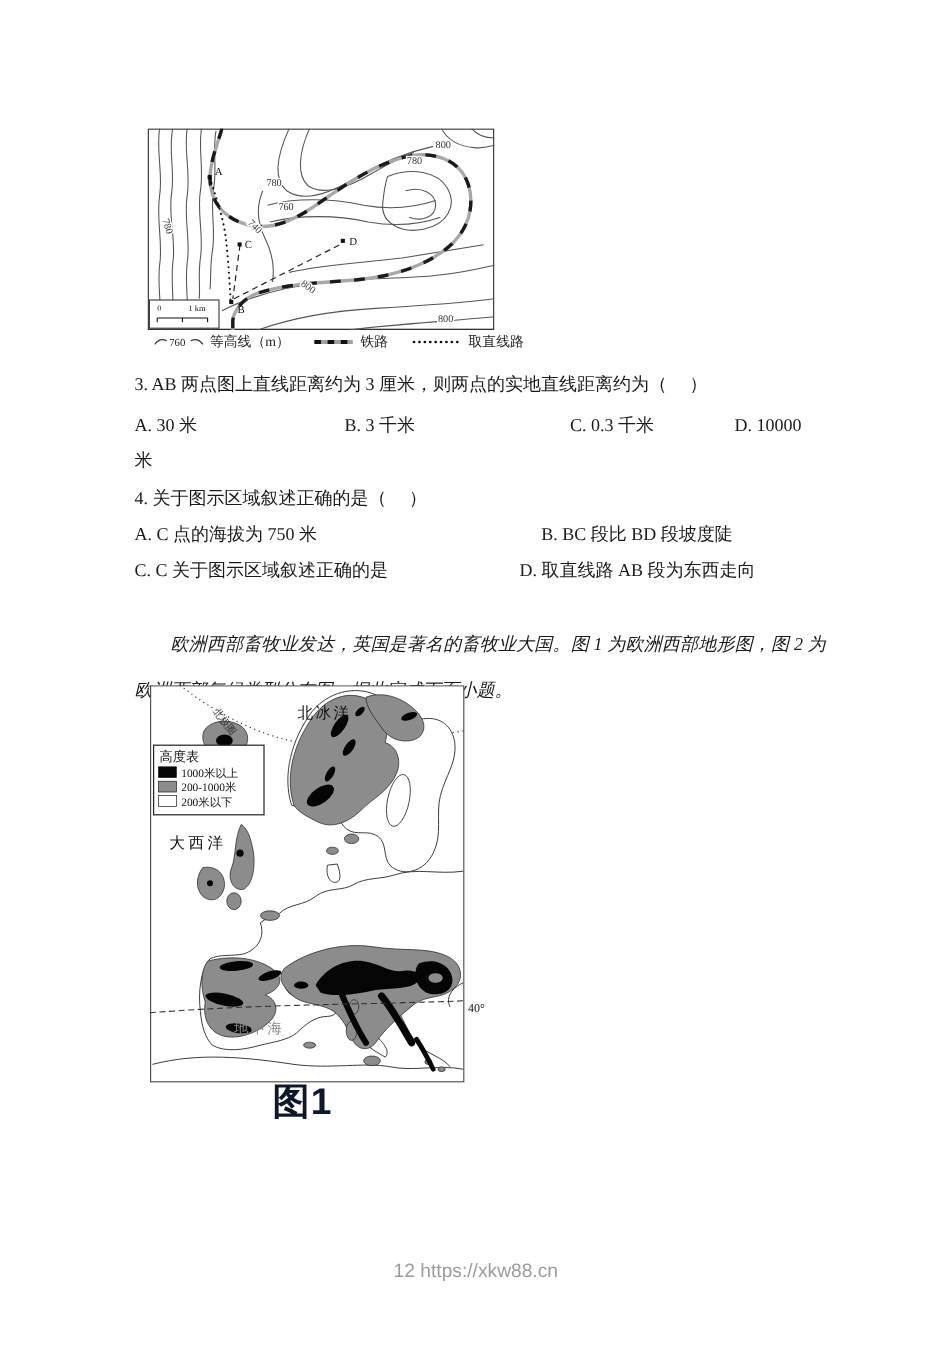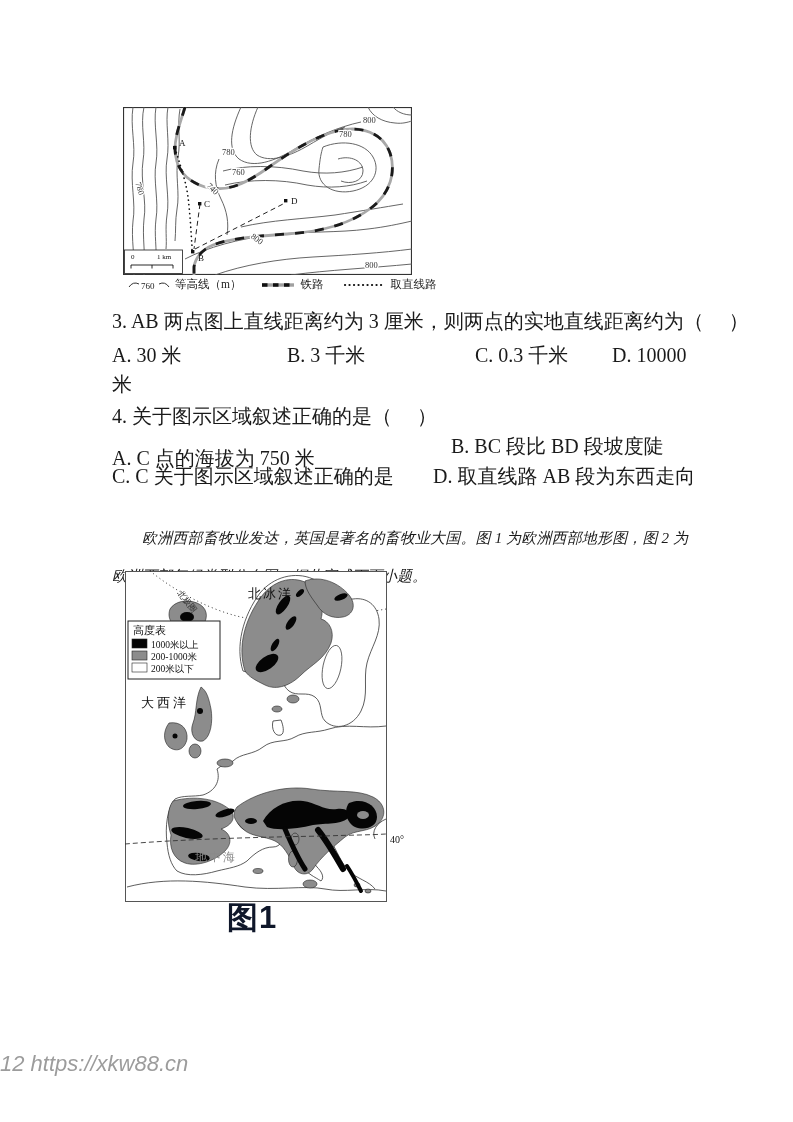--- a/index.html
+++ b/index.html
@@ -1,53 +1,53 @@
 <!DOCTYPE html>
 <html><head>
 <meta charset="utf-8">
 <style>
   html,body{margin:0;padding:0;}
   body{
     width:793px;height:1122px;position:relative;background:#ffffff;
     font-family:"Liberation Serif", serif;color:#1a1a1a;overflow:hidden;
   }
   .abs{position:absolute;}
-  .bodytext{font-size:20px;line-height:20px;white-space:nowrap;}
+  .bodytext{font-size:15px;line-height:20px;white-space:nowrap;}
   
   .contour-map{left:123px;top:107px;width:289px;height:168px;}
   .map-legend-row{
     left:128px;top:277px;display:flex;align-items:center;gap:5px;
     font-size:11.5px;color:#222;white-space:nowrap;
   }
   .map-legend-row .gap{width:10px;}
   
   .q3-stem{left:112px;top:311px;}
   .opt-a3{left:112px;top:345px;}
   .opt-b3{left:287px;top:345px;}
   .opt-c3{left:475px;top:345px;text-align:right;}
   .opt-d3{left:612px;top:345px;}
   .q3-wrap{left:112px;top:374px;}
   .q4-stem{left:112px;top:406px;}
-  .opt-a4{left:112px;top:436px;margin-top:12px;}
+  .opt-a4{left:112px;top:436px;}
   .opt-b4{left:451px;top:436px;text-align:right;}
   .opt-c4{left:112px;top:466px;}
   .opt-d4{left:433px;top:466px;}
   .passage{
     left:112px;top:519px;width:576px;font-size:15px;line-height:38px;
     text-indent:2em;text-align:justify;font-style:italic;
   }
   
   .europe-map{left:125px;top:571px;width:290px;height:332px;}
   .fig1-caption{
     left:227px;top:897px;font-size:31px;font-weight:700;
     font-family:"Liberation Sans", sans-serif;color:#0f172a;letter-spacing:1px;
   }
   .page-footer{
-    left:0;top:1051px;width:100%;
-    font-family:"Liberation Sans", sans-serif;font-size:22px;color:#9c9c9c;font-style:italic;
+    left:0;top:1051px;width:100%;text-align:center;
+    font-family:"Liberation Sans", sans-serif;font-size:16px;color:#9c9c9c;
   }
   svg text{font-family:"Liberation Serif", serif;}
   .halo{paint-order:stroke;stroke:#ffffff;stroke-width:2.5px;fill:#333;}
 </style>
 </head>
 <body>
 
 <div class="abs contour-map">
 <svg width="289" height="168" viewBox="0 0 289 168">
   <rect x="0.5" y="0.5" width="288" height="167" fill="#ffffff" stroke="#333" stroke-width="1.2"></rect>

